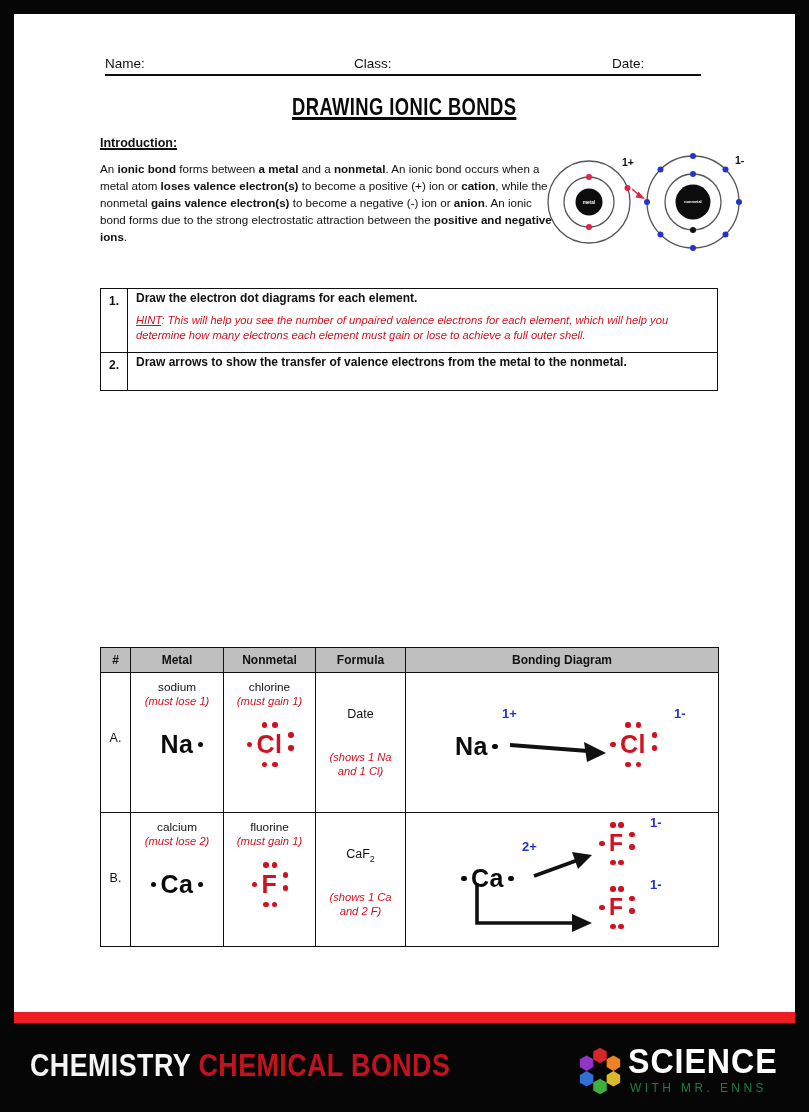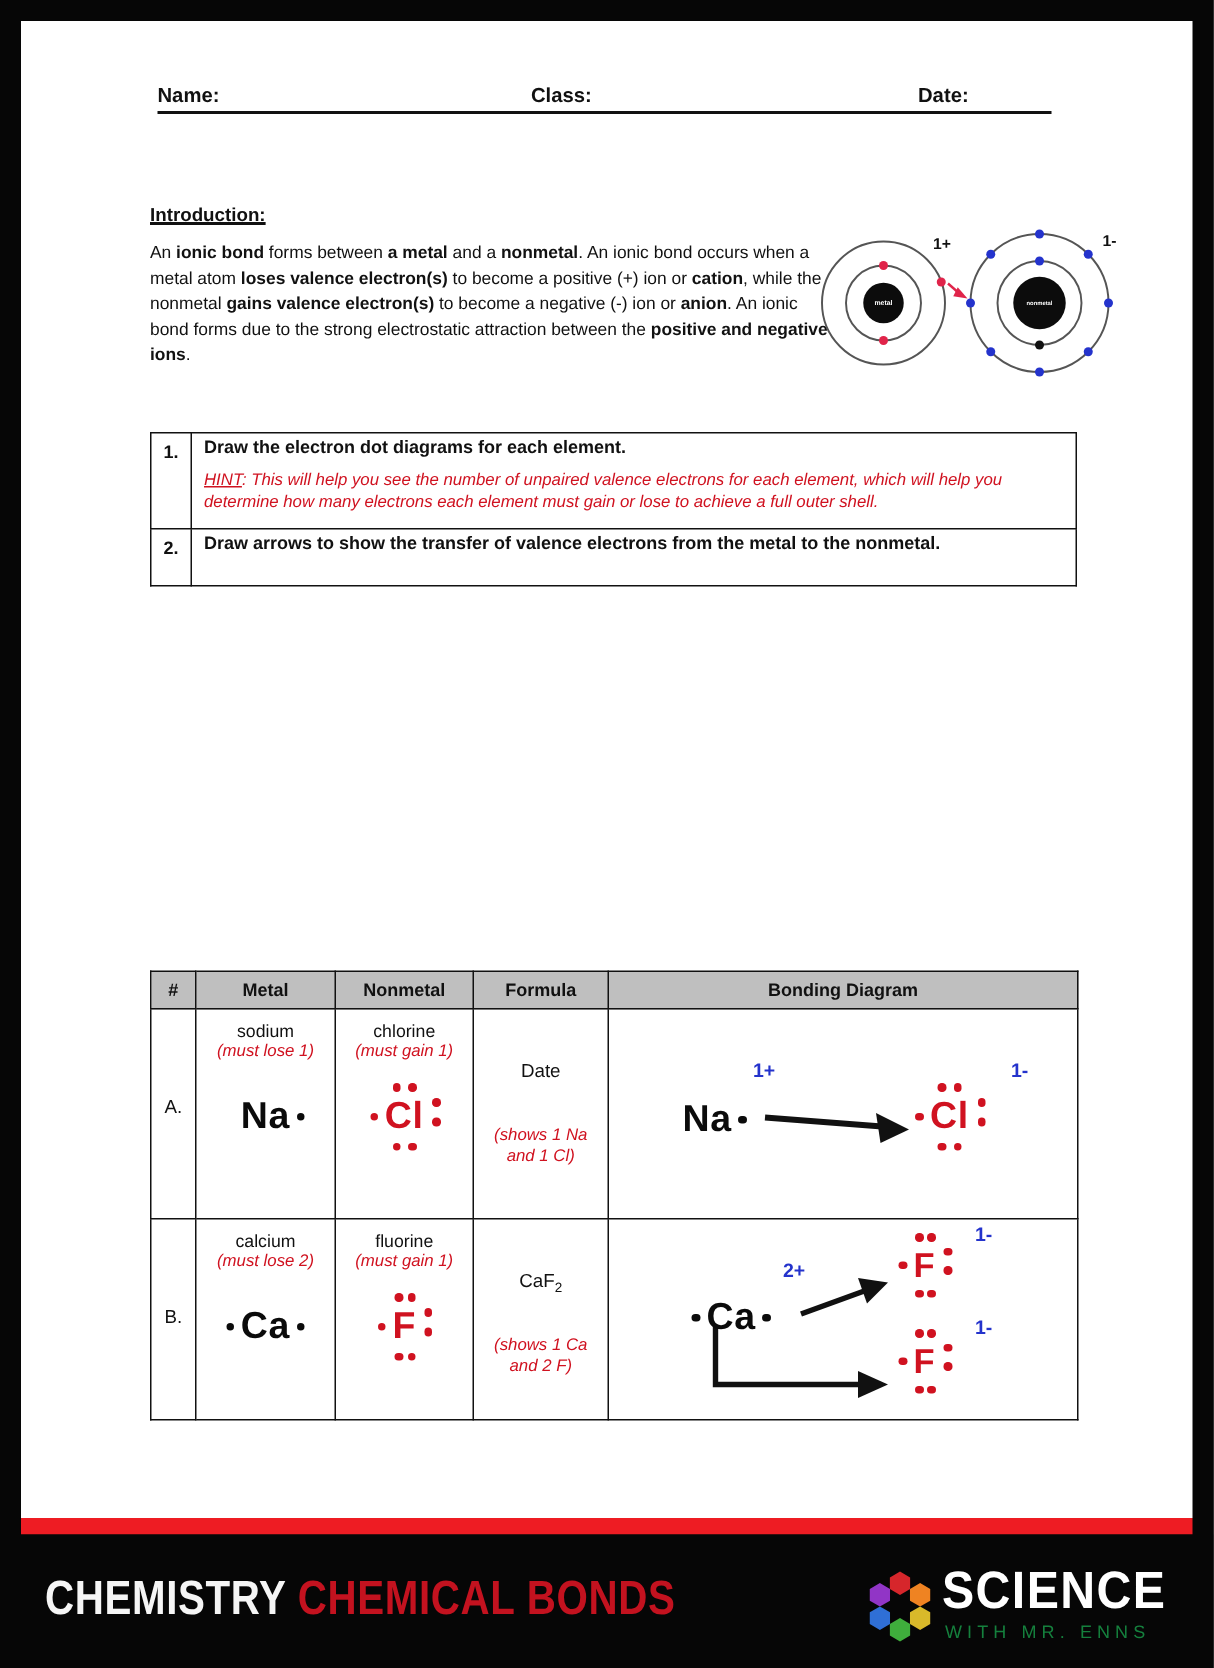--- a/index.html
+++ b/index.html
@@ -2,21 +2,21 @@
 <html><head>
 <meta charset="utf-8">
 <style>
   html,body{margin:0;padding:0;background:#000;}
   *{box-sizing:border-box;font-family:"Liberation Sans",sans-serif;}
   .stage{position:relative;width:809px;height:1112px;background:#060606;overflow:hidden;margin:0 auto;}
 
   
   .page{position:absolute;left:14px;top:14px;width:781px;height:998px;background:#fff;z-index:1;}
 
-  .ws-header-label{position:absolute;top:42px;font-size:13.5px;color:#111;font-weight:bold;}
+  .ws-header-label{position:absolute;top:42px;font-size:13.5px;color:#111;}
   .hl-name{left:91px;} .hl-class{left:340px;} .hl-date{left:598px;}
   .header-rule{position:absolute;left:91px;top:60px;width:596px;height:2.4px;background:#111;}
 
   .ws-title{position:absolute;left:0;top:72px;width:100%;text-align:center;margin:0;}
   .ws-title span{display:inline-block;transform:scaleX(0.8);font-size:23px;font-weight:bold;color:#0b0b0b;
     text-decoration:underline;text-decoration-thickness:2.5px;letter-spacing:.5px;}
 
   .intro-head{position:absolute;left:86px;top:122px;font-size:12.5px;font-weight:bold;color:#111;
     text-decoration:underline;text-decoration-thickness:1.8px;}
   .intro-par{position:absolute;left:86px;top:146px;width:452px;font-size:11.6px;line-height:1.47;color:#111;margin:0;}
@@ -90,20 +90,21 @@
 
 <div class="stage">
 
   <div class="page">
 
     <span class="ws-header-label hl-name">Name:</span>
     <span class="ws-header-label hl-class">Class:</span>
     <span class="ws-header-label hl-date">Date:</span>
     <div class="header-rule"></div>
 
+    <h1 class="ws-title"><span>DRAWING IONIC BONDS</span></h1>
 
     <div class="intro-head">Introduction:</div>
     <p class="intro-par"><span>An </span><b>ionic bond</b><span> forms between </span><b>a metal</b><span> and a </span><b>nonmetal</b><span>.  An ionic bond occurs when a metal atom </span><b>loses valence electron(s)</b><span> to become a positive (+) ion or </span><b>cation</b><span>, while the nonmetal </span><b>gains valence electron(s)</b><span> to become a negative (-) ion or </span><b>anion</b><span>.  An ionic bond forms due to the strong electrostatic attraction between the </span><b>positive and negative ions</b><span>.</span></p>
 
     <svg class="atom-svg" width="218" height="120" viewBox="0 0 218 120">
 
       <circle cx="57" cy="60" r="41" fill="none" stroke="#555" stroke-width="1.3"></circle>
       <circle cx="57" cy="60" r="25" fill="none" stroke="#555" stroke-width="1.3"></circle>
       <circle cx="57" cy="60" r="13.5" fill="#0c0c0c"></circle>
       <text x="57" y="61.6" font-size="4.6" fill="#fff" text-anchor="middle" font-weight="bold">metal</text>

